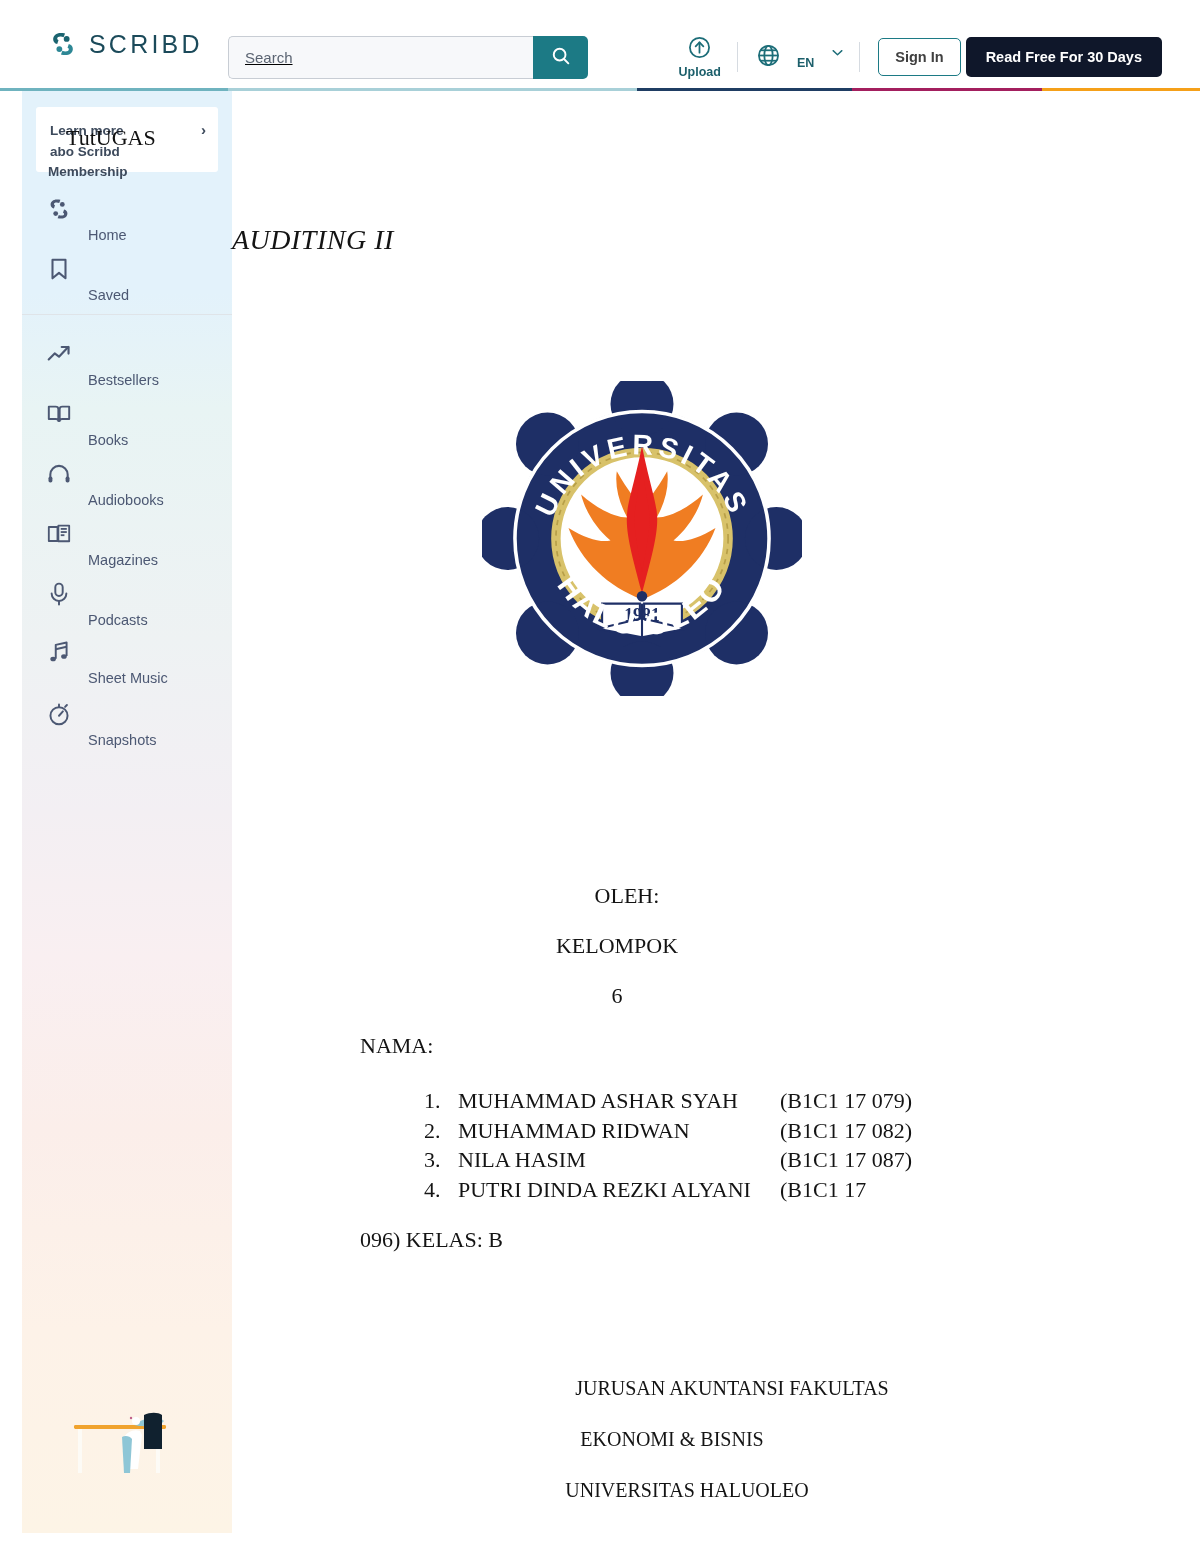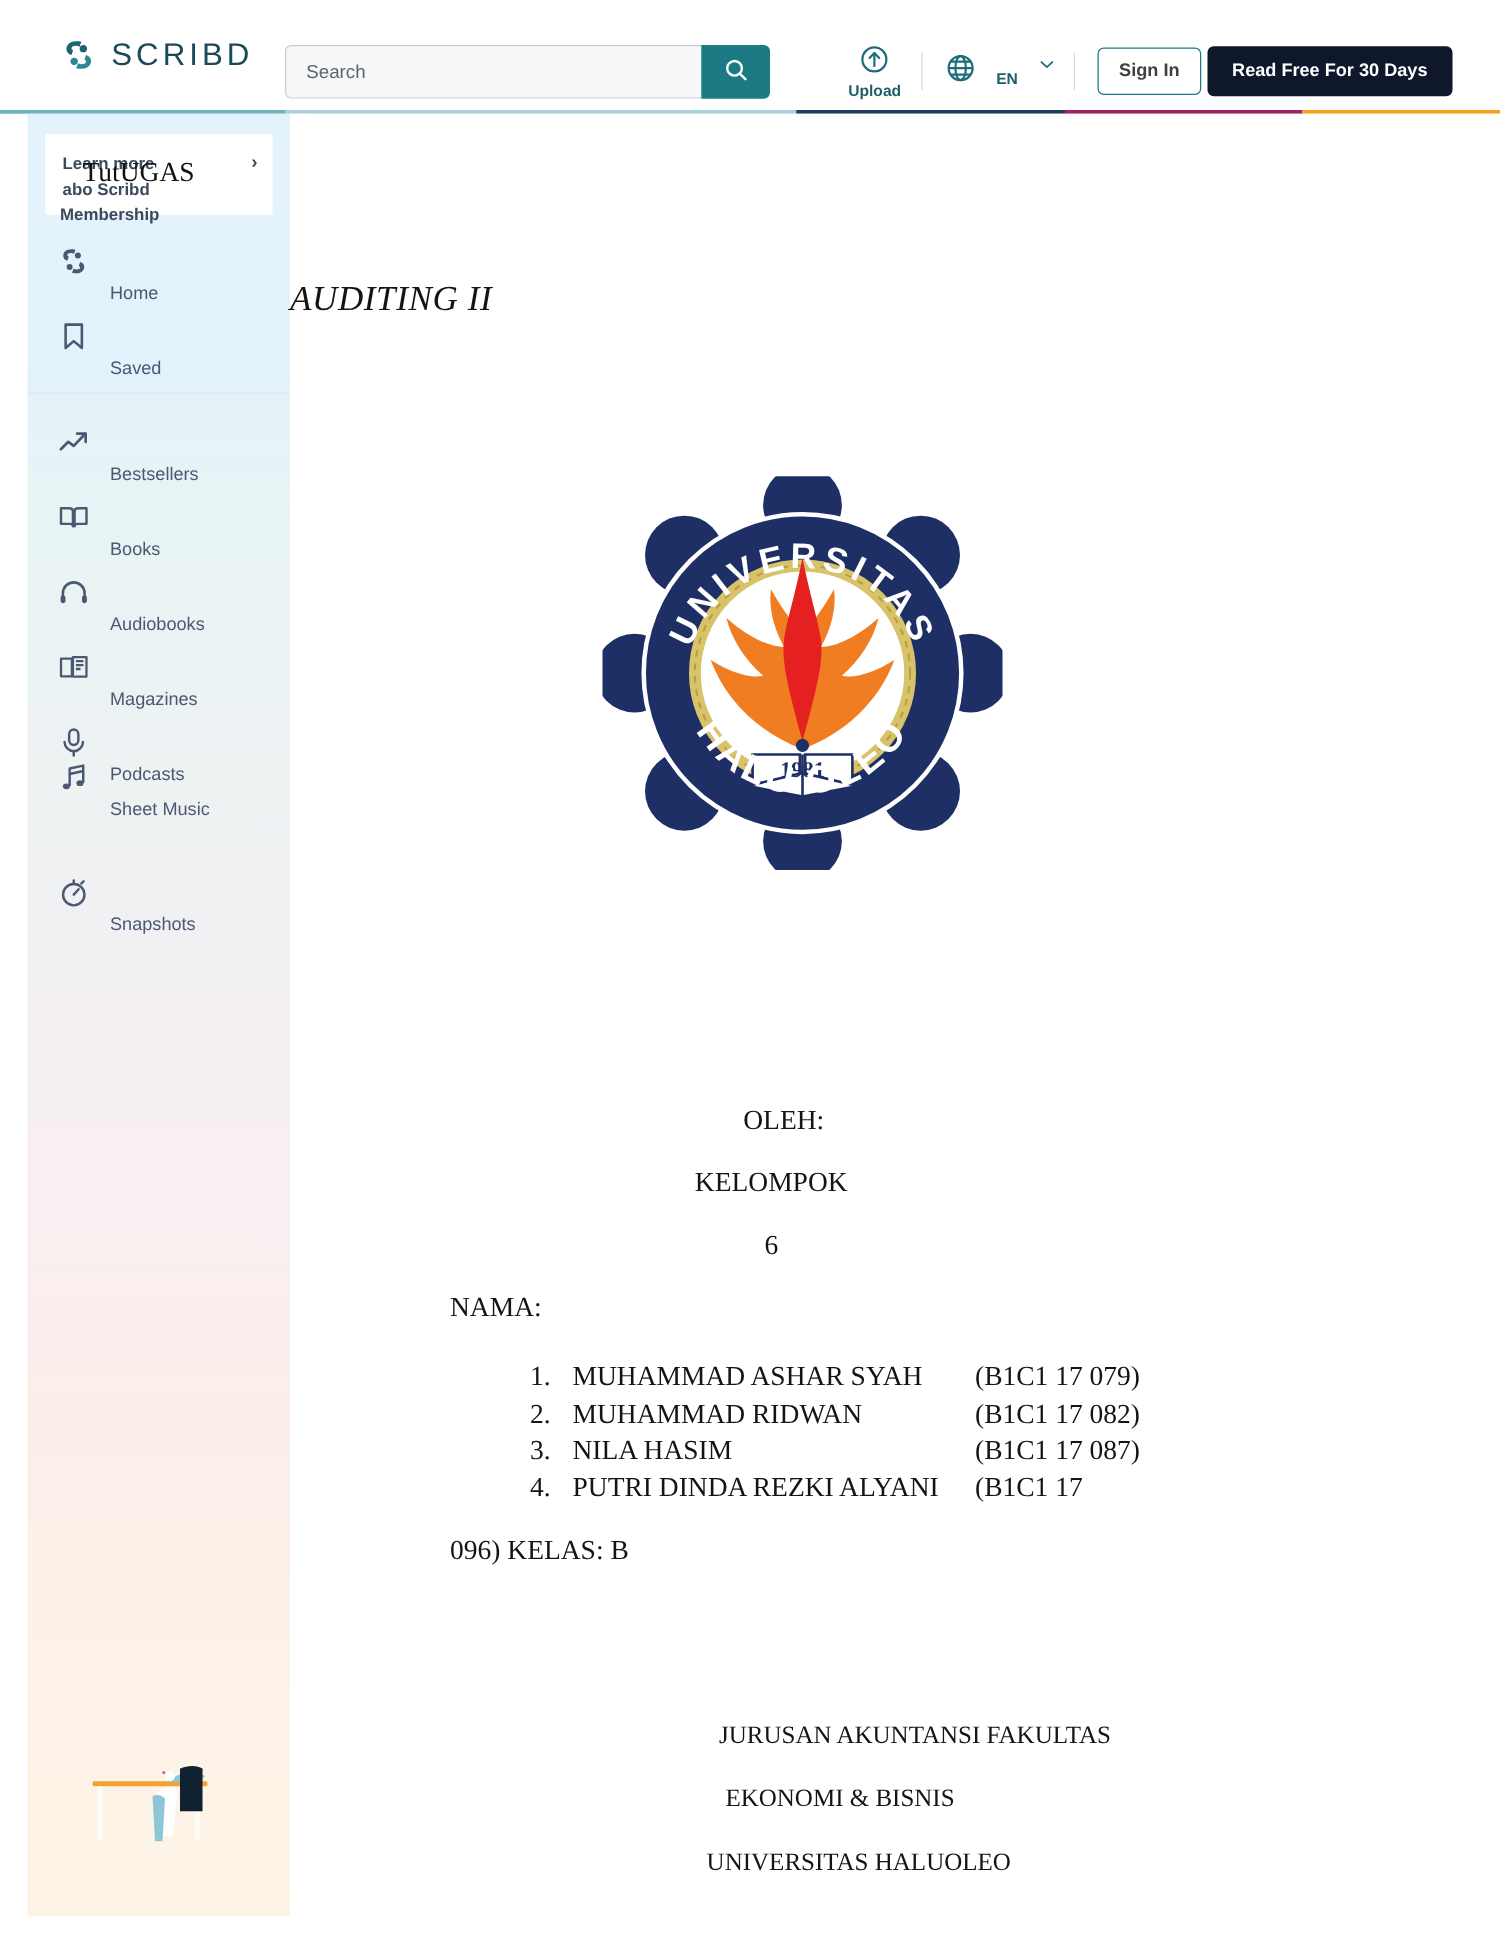--- a/index.html
+++ b/index.html
@@ -21,22 +21,22 @@
     display: flex; align-items: center; gap: 11px;
     margin-left: 48px; width: 182px;
   }
   .logo-mark { width: 30px; height: 30px; flex: none; }
   .logo-text {
     font-size: 25px; letter-spacing: 3.2px;
     color: #1b4a5a; font-weight: 400;
   }
   .search-wrap {
     position: absolute; left: 228px; top: 36px;
-    width: 388px; height: 43px;
-    display: flex; align-items: stretch;
+    width: 360px; height: 43px;
+    display: flex; align-items: stretch; text-decoration: underline;
   }
   .search-input {
     flex: 1; border: 1px solid #c8cdd4; border-right: none;
     border-radius: 5px 0 0 5px; background: #f7f8fa;
     padding: 0 16px; font-size: 15px; color: #4a5568;
     font-family: "Liberation Sans", sans-serif; outline: none;
   }
   .search-input::placeholder { color: #5b6472; }
   .search-btn {
     width: 55px; background: #1c7a85; border: none;
@@ -359,21 +359,21 @@
     <span class="nav-icon">
       <svg viewBox="0 0 24 24" width="26" height="26" fill="none" stroke="#4c5873" stroke-width="1.8" stroke-linecap="round">
         <rect x="8.6" y="2.4" width="6.8" height="11.4" rx="3.4"></rect>
         <path d="M5.2 11.6a6.8 6.8 0 0 0 13.6 0"></path>
         <line x1="12" y1="18.4" x2="12" y2="21.6"></line>
       </svg>
     </span>
     <span class="nav-label">Podcasts</span>
   </div>
 
-  <div class="nav-item" style="top:518px;padding-left:23px;">
+  <div class="nav-item" style="top:548px;padding-left:23px;">
     <span class="nav-icon">
       <svg viewBox="0 0 24 24" width="26" height="26" fill="none" stroke="#4c5873" stroke-width="1.8" stroke-linejoin="round">
         <path d="M9 18.2V5.4l10-2.2v12.6"></path>
         <line x1="9" y1="9.4" x2="19" y2="7.2"></line>
         <ellipse cx="6.6" cy="18.5" rx="2.6" ry="2.1" fill="#4c5873" stroke="none"></ellipse>
         <ellipse cx="16.6" cy="16.2" rx="2.6" ry="2.1" fill="#4c5873" stroke="none"></ellipse>
       </svg>
     </span>
     <span class="nav-label">Sheet Music</span>
   </div>

